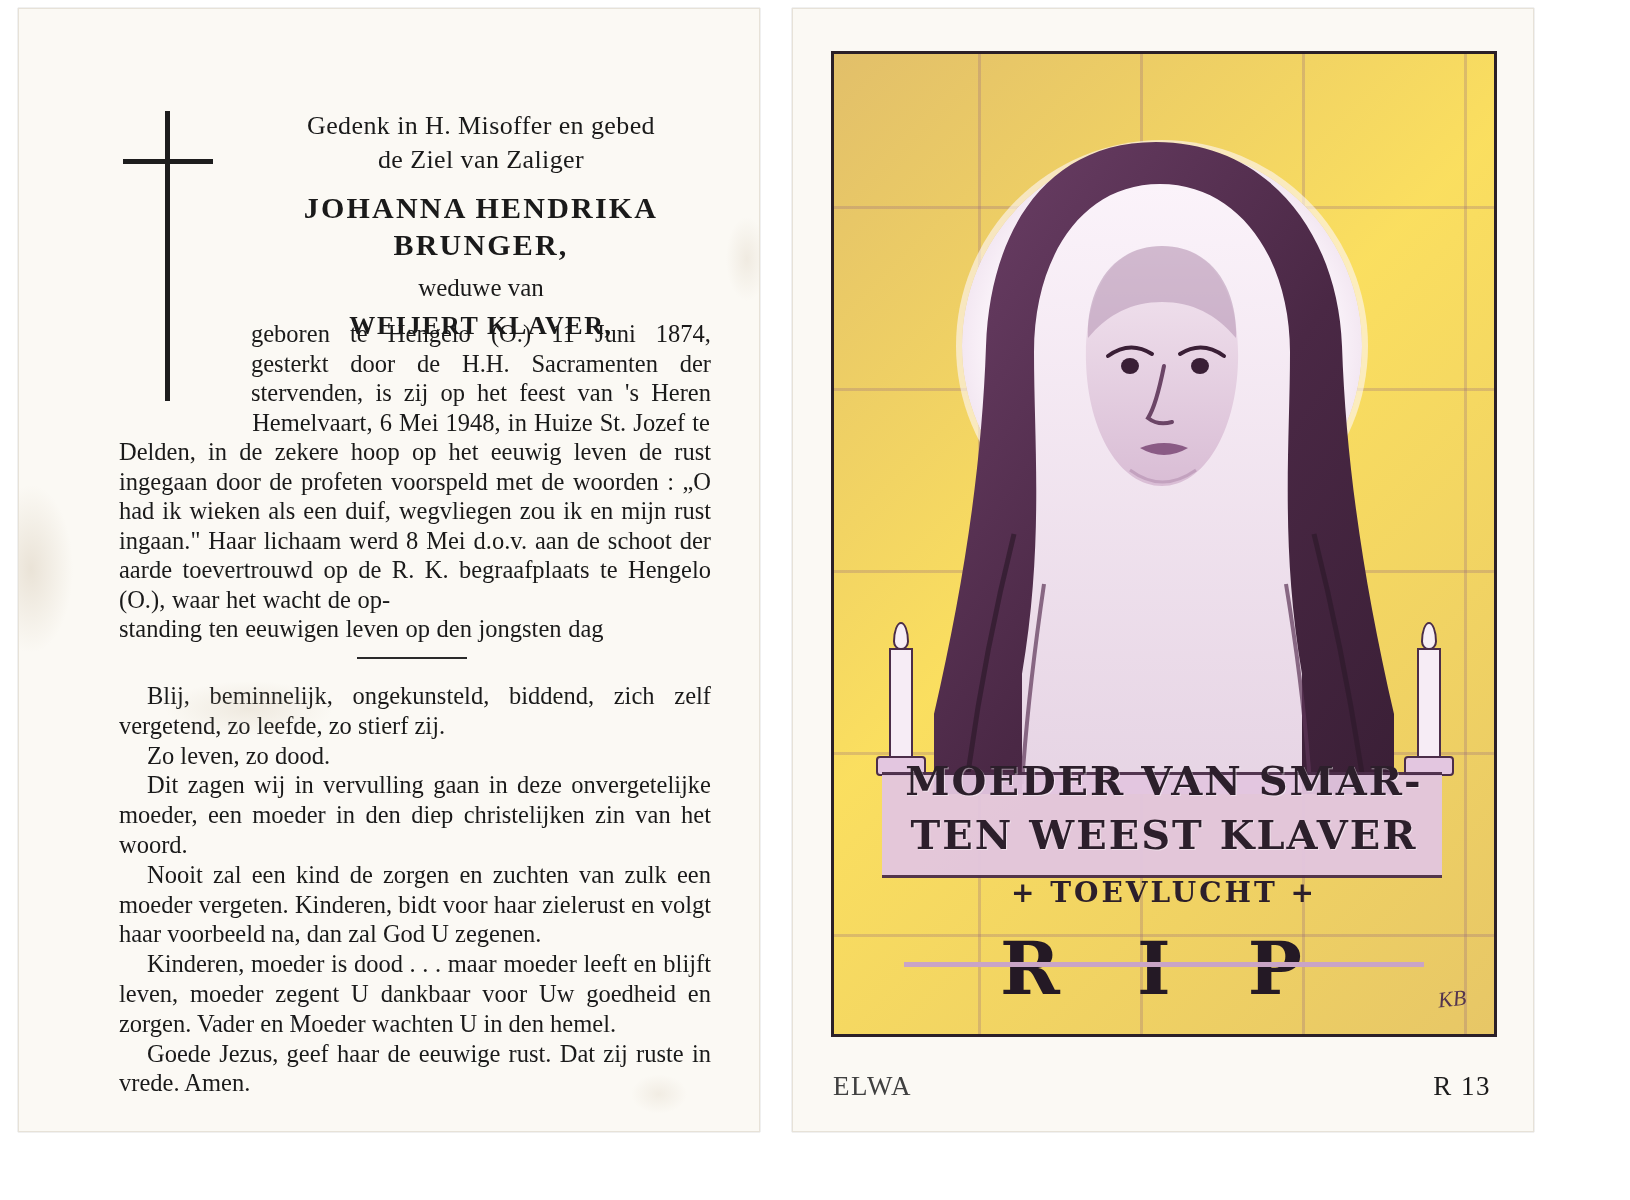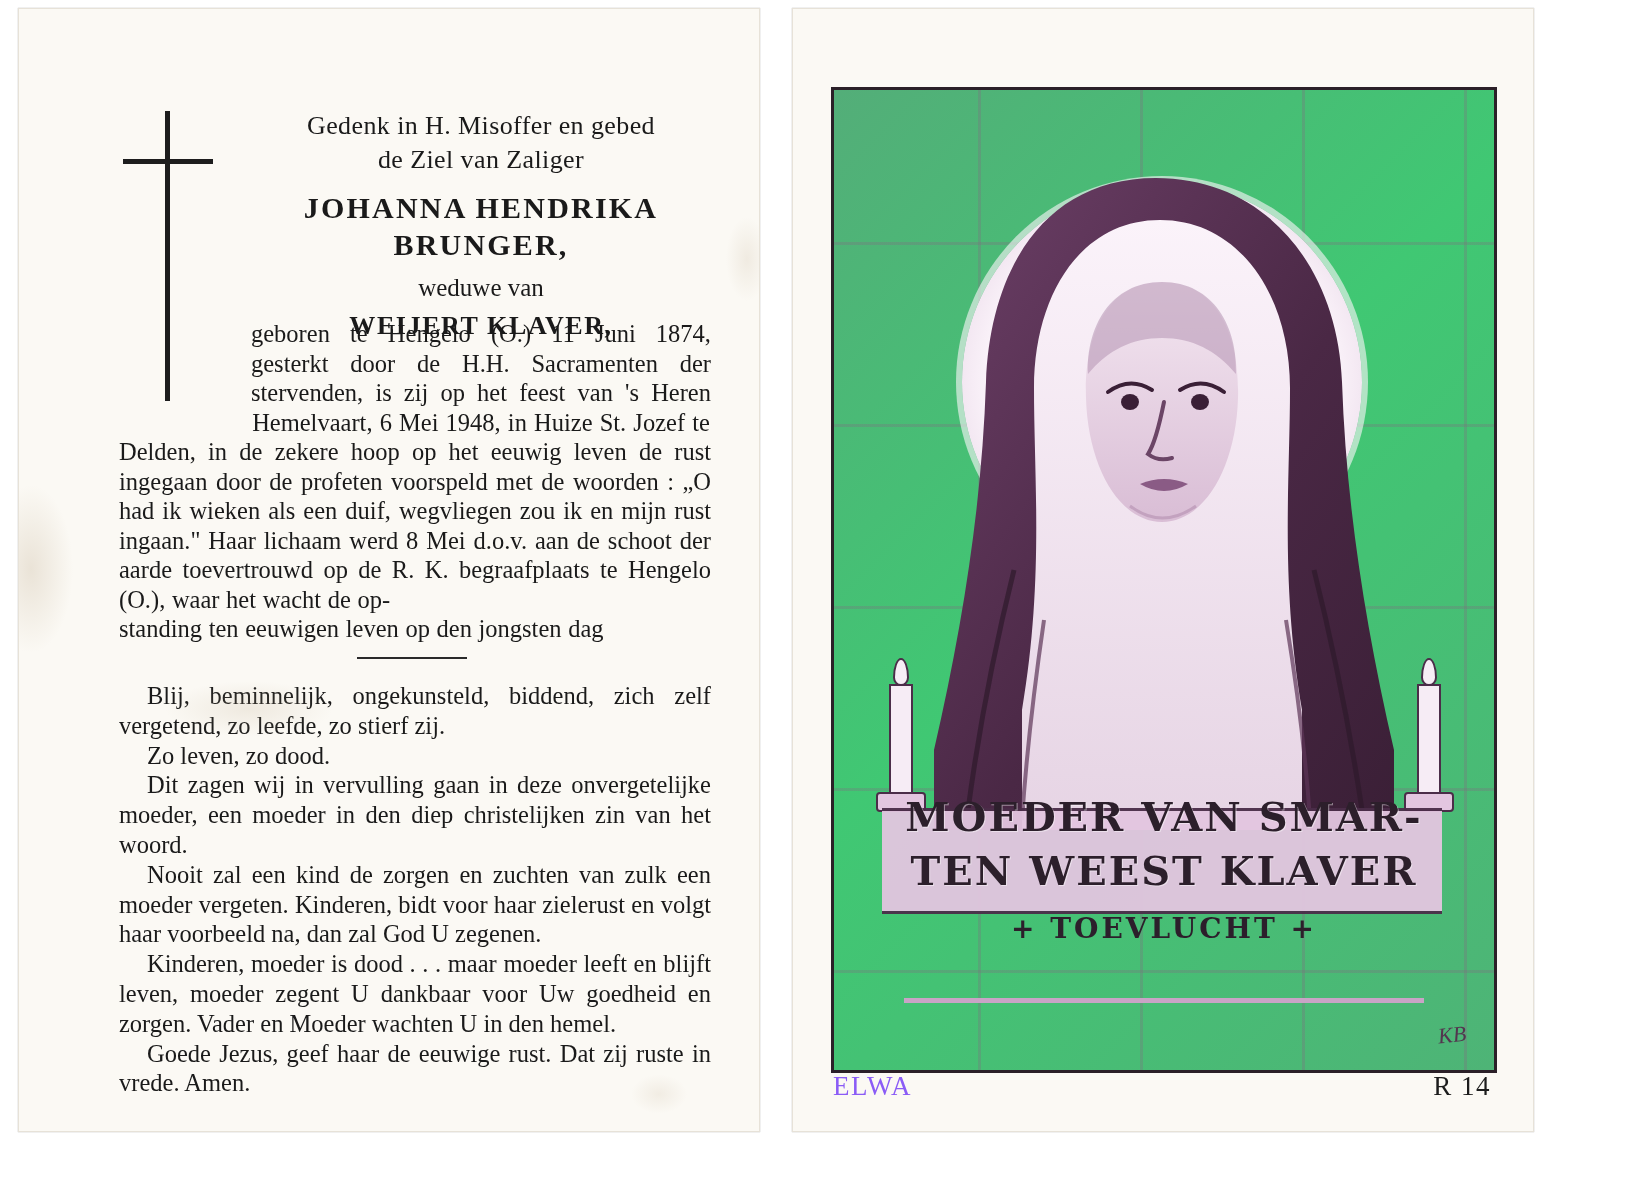--- a/index.html
+++ b/index.html
@@ -162,23 +162,22 @@
     box-shadow: 0 0 1px rgba(0,0,0,0.35);
     overflow: hidden;
   }
   .art-frame {
     position: absolute;
     left: 38px;
     top: 42px;
     width: 660px;
     height: 980px;
     border: 3px solid #2b2028;
-    background: #22c55e;
+    background: #fde047;
     overflow: hidden;
-    margin-top: 36px;
   }
   .tile-bg {
     position: absolute;
     inset: 0;
     background:
       linear-gradient(to right, rgba(120,70,110,0.30) 0 3px, rgba(0,0,0,0) 3px),
       linear-gradient(to bottom, rgba(120,70,110,0.30) 0 3px, rgba(0,0,0,0) 3px);
     background-size: 162px 182px;
     background-position: -18px -30px;
     opacity: 0.85;
@@ -304,21 +303,21 @@
     font-style: italic;
     transform: rotate(-6deg);
   }
 
   .elwa {
     position: absolute;
     left: 40px;
     top: 1062px;
     font-size: 27px;
     letter-spacing: 1.5px;
-    color: #8b5cf6;
+    color: #404040;
   }
   .rnum {
     position: absolute;
     right: 42px;
     top: 1062px;
     font-size: 27px;
     letter-spacing: 1.5px;
     color: #1c1c1c;
   }
 </style>
@@ -421,24 +420,25 @@
         <div class="stick"></div>
         <div class="base"></div>
       </div>
 
       <div class="banner"></div>
 
       <div class="art-text">
         <div class="art-line1">MOEDER VAN SMAR-</div>
         <div class="art-line2">TEN WEEST KLAVER</div>
         <div class="art-line3">+ TOEVLUCHT +</div>
+        <div class="rip">R I P</div>
       </div>
 
       <div class="ribbon-rule"></div>
 
       <div class="artist-mark">KB</div>
     </div>
 
     <div class="elwa">ELWA</div>
-    <div class="rnum">R 14</div>
+    <div class="rnum">R 13</div>
   </div>
 
 </div>
 
 </body></html>

